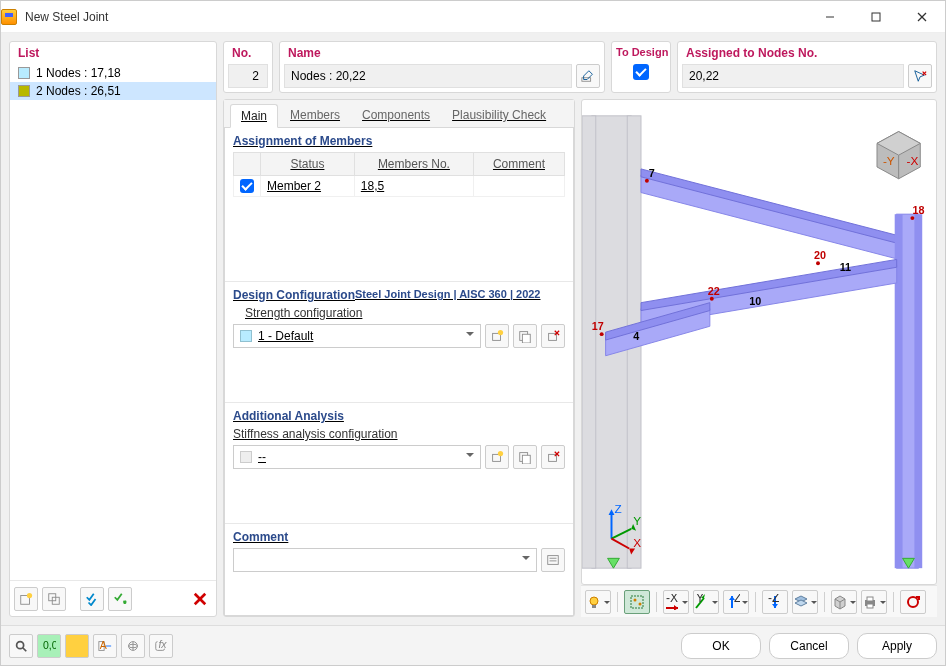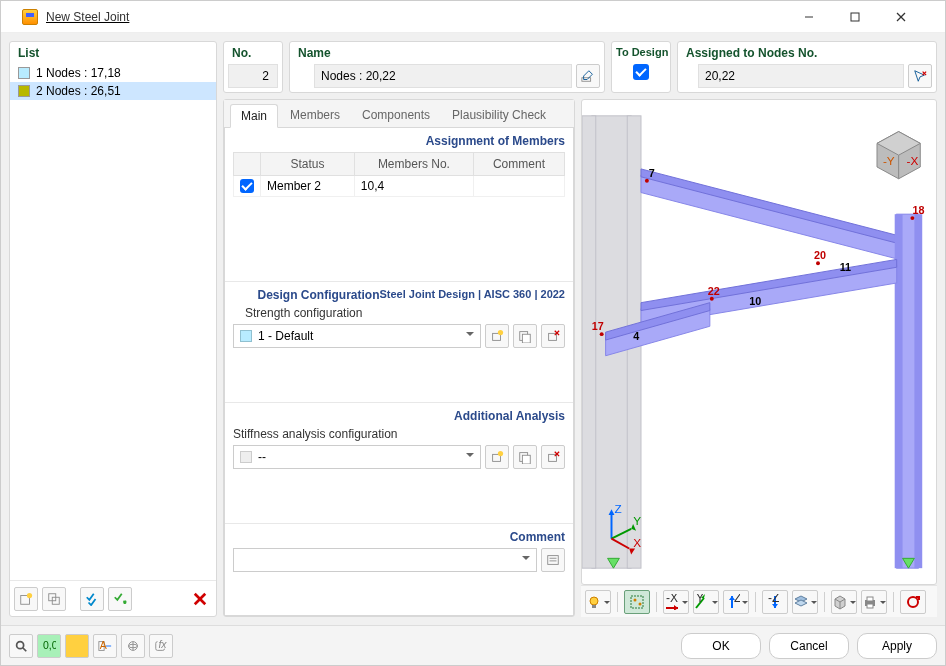--- a/index.html
+++ b/index.html
@@ -1,70 +1,70 @@
 <!DOCTYPE html>
 <html><head>
 <meta charset="utf-8">
 <style>
 * { box-sizing: border-box; margin: 0; padding: 0; font-family: "Segoe UI", Tahoma, sans-serif; font-size: 12px; }
 body { background: #f0f0f0; width: 946px; height: 666px; overflow: hidden; }
 
 .window { background: #fff; border: 1px solid #ccc; width: 946px; height: 666px; display: flex; flex-direction: column; }
-.titlebar { height: 32px; display: flex; align-items: center; padding: 0 21px; border-bottom: 1px solid #eee; text-decoration: underline; }
+.titlebar { height: 32px; display: flex; align-items: center; padding: 0 0; border-bottom: 1px solid #eee; }
 .titlebar .app-icon { width: 16px; height: 16px; margin-right: 8px; background: linear-gradient(#ffd040,#ff9000); border: 1px solid #cc8000; border-radius: 2px; position: relative; }
 .titlebar .app-icon::after { content:""; position:absolute; top:3px; left:3px; width:8px; height:4px; background:#4060ff; }
 .titlebar .title { flex: 1; color: #333; }
 .titlebar .winbtns { display: flex; gap: 0; }
 .titlebar .winbtn { width: 46px; height: 30px; display:flex; align-items:center; justify-content:center; cursor:pointer; }
 .titlebar .winbtn svg { width:10px; height:10px; }
 
 .body { flex:1; display:flex; flex-direction:column; padding:8px; gap:6px; background:#f0f0f0; }
 .panel { background:#fff; border:1px solid #d8d8d8; border-radius:3px; }
-.panel-label { color:#14532d; font-weight:600; padding:4px 8px 2px 8px; font-size:12px; }
+.panel-label { color:#be185d; font-weight:600; padding:4px 8px 2px 8px; font-size:12px; }
 
 .list-panel { width:208px; display:flex; flex-direction:column; }
 .list-body { flex:1; overflow:auto; padding:2px 0; }
 .list-item { display:flex; align-items:center; gap:6px; padding:2px 8px; cursor:pointer; }
 .list-item.selected { background:#cde6ff; }
 .list-swatch { width:12px; height:12px; border:1px solid #999; }
 .list-toolbar { display:flex; align-items:center; gap:4px; padding:4px; border-top:1px solid #e8e8e8; height:36px; }
 .mini-btn { width:24px; height:24px; border:1px solid #ccc; background:#f8f8f8; display:flex; align-items:center; justify-content:center; cursor:pointer; border-radius:2px; }
 .mini-btn svg { width:14px; height:14px; }
 
 .middle-row { flex:1; display:flex; gap:6px; min-height:0; }
 
 .left-col { width:208px; display:flex; flex-direction:column; }
 .right-col { flex:1; display:flex; flex-direction:column; gap:6px; min-width:0; }
 
 .header-grid { display:flex; gap:6px; }
-.no-panel { width:60px; }
+.no-panel { width:50px; }
 .no-val { text-align:right; padding:4px 8px; background:#f0f0f0; margin:2px 4px 4px 4px; border:1px solid #e0e0e0; }
 .name-panel { flex:1; position:relative; }
 .name-row { display:flex; align-items:center; gap:4px; padding:2px 4px 4px 4px; }
-.name-input { flex:1; padding:4px 6px; background:#f0f0f0; border:1px solid #e0e0e0;margin-left:20px; }
+.name-input { flex:1; padding:4px 6px; background:#f0f0f0; border:1px solid #e0e0e0; }
 .todesign-panel { width:60px; text-align:center; }
 .chk { width:16px; height:16px; background:#0066ff; border-radius:3px; display:inline-flex; align-items:center; justify-content:center; cursor:pointer; }
 .chk::after { content:""; width:4px; height:8px; border:solid #fff; border-width:0 2px 2px 0; transform:rotate(45deg); margin-top:-2px; }
 .chk-sm { width:14px; height:14px; }
 .assigned-panel { width:260px; }
-.assigned-row { display:flex; align-items:center; gap:4px; padding:2px 4px 4px 20px; }
+.assigned-row { display:flex; align-items:center; gap:4px; padding:2px 4px 4px 4px; }
 .assigned-input { flex:1; padding:4px 6px; background:#f0f0f0; border:1px solid #e0e0e0; }
 
 .content-row { flex:1; display:flex; gap:6px; min-height:0; }
 .form-col { width:352px; display:flex; flex-direction:column; gap:6px; }
 .viewer-col { flex:1; display:flex; flex-direction:column; }
 
 .tabs { display:flex; gap:2px; padding:4px 6px 0 6px; background:#f4f4f4; border-bottom:1px solid #d8d8d8; }
 .tab { padding:4px 10px; cursor:pointer; color:#666; border-top-left-radius:3px; border-top-right-radius:3px; }
 .tab.active { background:#fff; color:#222; border:1px solid #d8d8d8; border-bottom:1px solid #fff; margin-bottom:-1px; }
 .tab-body { flex:1; background:#fff; border:1px solid #d8d8d8; border-top:none; padding:0; display:flex; flex-direction:column; gap:6px; overflow:auto; }
 
 .section { padding:6px 8px 8px 8px; }
 .section + .section { border-top:1px solid #e8e8e8; }
-.section-title { color:#2b4a8b; font-weight:600; margin-bottom:4px; display:flex; justify-content:flex-end; }
+.section-title { color:#2b4a8b; font-weight:600; margin-bottom:4px; display:flex; justify-content:flex-start; }
 .section-title .sub { color:#2b4a8b; font-weight:600; font-size:11px; }
 
 table.grid { width:100%; border-collapse:collapse; font-size:12px; }
 table.grid th { background:#f4f4f4; border:1px solid #e0e0e0; padding:4px 6px; font-weight:normal; color:#555; }
 table.grid td { border:1px solid #f0f0f0; padding:3px 6px; }
 table.grid td.chkcell { width:22px; text-align:center; }
 
 .select-row { display:flex; align-items:center; gap:4px; }
 .select { flex:1; height:24px; border:1px solid #ccc; background:#fff; display:flex; align-items:center; padding:0 6px; position:relative; cursor:pointer; }
 .select .caret { position:absolute; right:6px; top:50%; transform:translateY(-50%); border:4px solid transparent; border-top-color:#666; }
@@ -201,21 +201,21 @@
                     <line x1="11" y1="3" x2="15" y2="7" stroke="#d00000" stroke-width="1.5"></line>
                     <line x1="15" y1="3" x2="11" y2="7" stroke="#d00000" stroke-width="1.5"></line>
                   </svg>
                 </div>
             </div>
           </div>
         </div>
 
         <div class="content-row">
           <div class="form-col">
-            <div class="panel" style="flex:1;display:flex;flex-direction:column;">
+            <div class="panel" style="flex:1;display:flex;flex-direction:column;text-decoration:underline;">
               <div class="tabs">
                 <div class="tab active">Main</div>
                 <div class="tab">Members</div>
                 <div class="tab">Components</div>
                 <div class="tab">Plausibility Check</div>
               </div>
               <div class="tab-body">
 
                 <div class="section" style="flex:0 0 auto;">
                   <div class="section-title">
@@ -227,21 +227,21 @@
                       <th style="width:22px;"></th>
                       <th>Status</th>
                       <th>Members No.</th>
                       <th>Comment</th>
                     </tr>
                       </thead>
                     <tbody>
                       <tr>
                         <td class="chkcell"><span class="chk chk-sm"></span></td>
                         <td>Member 2</td>
-                        <td>10,4</td>
+                        <td>18,5</td>
                         <td></td>
                       </tr>
                     </tbody>
                   </table>
                   <div style="height:70px;"></div>
                 </div>
 
                 <div class="section">
                   <div class="section-title">
                     <span>Design Configuration</span>

